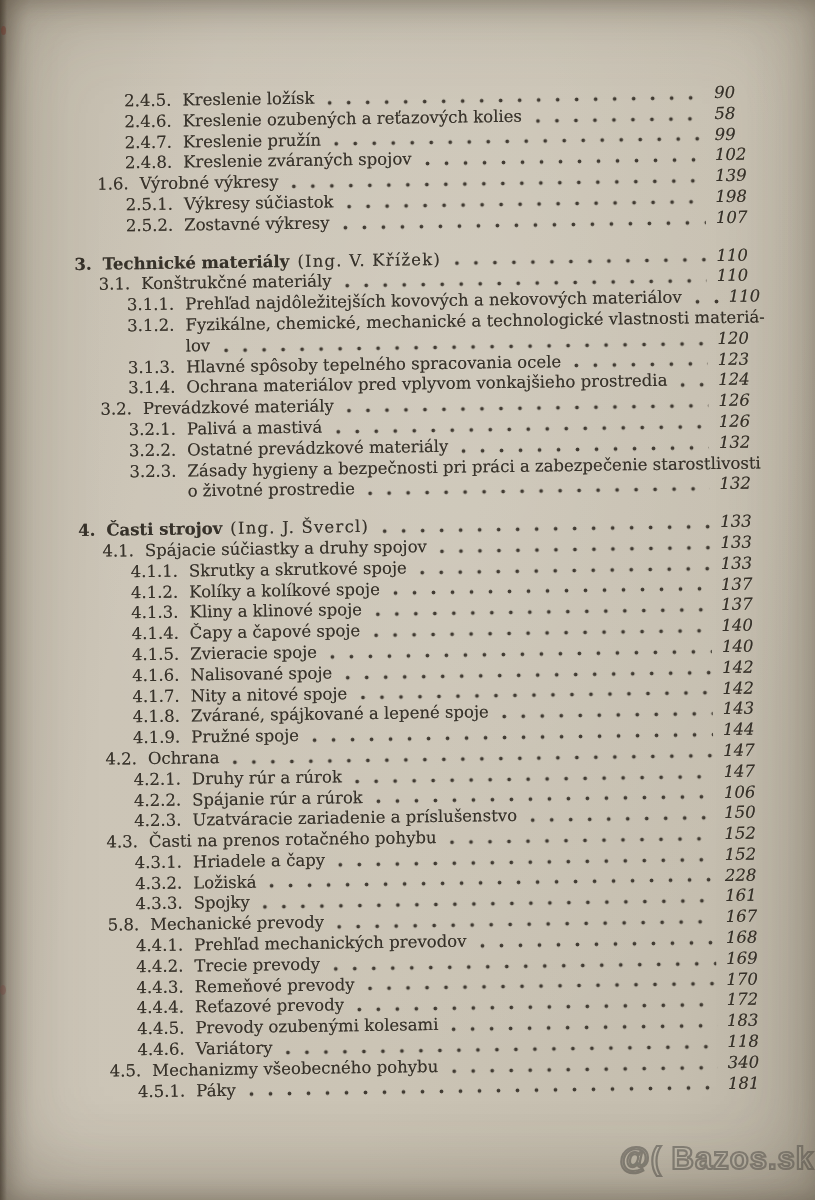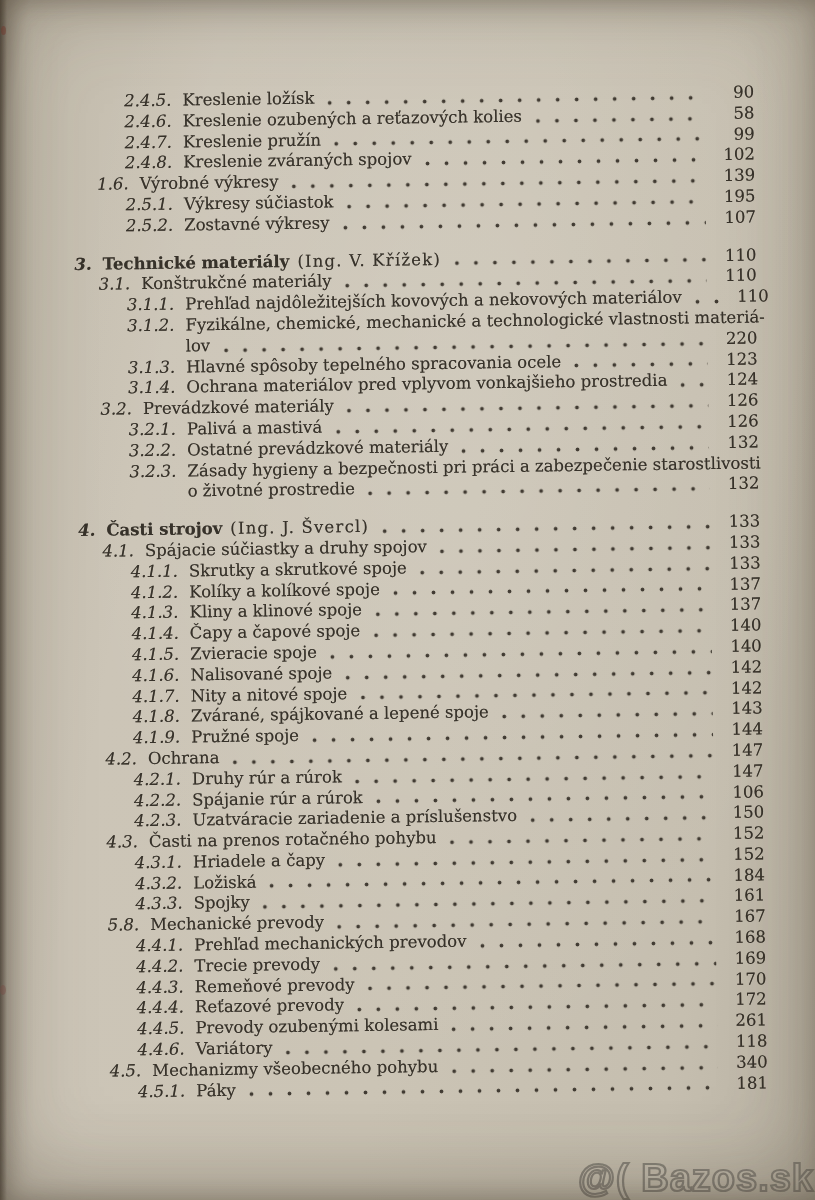--- a/index.html
+++ b/index.html
@@ -19,35 +19,35 @@
     position:absolute;left:72px;top:92px;width:682px;
     transform:rotate(-0.8deg);transform-origin:0 0;
     color:#37322a;font-size:16.5px;
     text-shadow:0 0 0.6px rgba(55,49,41,0.55);
   }
   .row{display:flex;align-items:baseline;height:20.8px;white-space:nowrap;}
   .lvl0{padding-left:0;}
   .lvl1{padding-left:24px;}
   .lvl2{padding-left:52px;}
   .cont2{padding-left:110px;}
-  .num{margin-right:11px;font-style:italic;}
+  .num{margin-right:11px;}
   .b{font-weight:bold;}
   .suffix{margin-left:8px;letter-spacing:1.2px;}
   .leader{
     flex:1;min-width:24px;align-self:flex-end;height:7px;
     margin:0 10px 3px 13px;
     background-image:radial-gradient(circle at 2.5px 3.5px, rgba(58,52,44,0.95) 1.5px, rgba(58,52,44,0) 2.3px);
     background-size:19px 7px;background-repeat:repeat-x;
   }
-  .page{width:40px;text-align:right;flex:none;}
+  .page{width:40px;text-align:left;flex:none;font-style:italic;}
   .gap{height:17px;}
   .watermark{
-    position:absolute;right:1px;bottom:0;
+    position:absolute;right:1px;bottom:23px;
     font-family:"Liberation Sans", sans-serif;
-    font-weight:bold;font-size:38px;letter-spacing:1px;
+    font-weight:bold;font-size:31px;letter-spacing:1px;
     color:rgba(200,196,186,0.20);
     -webkit-text-stroke:2.2px rgba(118,114,106,0.78);
     white-space:nowrap;
     text-shadow:none;
   }
   .edge-left{
     position:absolute;left:0;top:0;width:7px;height:100%;
     background:linear-gradient(to right, rgba(38,30,22,0.55), rgba(38,30,22,0));
     pointer-events:none;
   }
@@ -96,21 +96,21 @@
         <div class="row lvl1">
           <span class="num">1.6.</span>
           <span>Výrobné výkresy</span>
           <div class="leader"></div>
           <span class="page">139</span>
         </div>
         <div class="row lvl2">
           <span class="num">2.5.1.</span>
           <span>Výkresy súčiastok</span>
           <div class="leader"></div>
-          <span class="page">195</span>
+          <span class="page">198</span>
         </div>
         <div class="row lvl2">
           <span class="num">2.5.2.</span>
           <span>Zostavné výkresy</span>
           <div class="leader"></div>
           <span class="page">107</span>
         </div>
         <div class="gap"></div>
         <div class="row lvl0">
           <span class="num b">3.</span>
@@ -131,21 +131,21 @@
           <div class="leader"></div>
           <span class="page">110</span>
         </div>
         <div class="row lvl2">
           <span class="num">3.1.2.</span>
           <span>Fyzikálne, chemické, mechanické a technologické vlastnosti materiá-</span>
         </div>
         <div class="row cont2">
           <span>lov</span>
           <div class="leader"></div>
-          <span class="page">220</span>
+          <span class="page">120</span>
         </div>
         <div class="row lvl2">
           <span class="num">3.1.3.</span>
           <span>Hlavné spôsoby tepelného spracovania ocele</span>
           <div class="leader"></div>
           <span class="page">123</span>
         </div>
         <div class="row lvl2">
           <span class="num">3.1.4.</span>
           <span>Ochrana materiálov pred vplyvom vonkajšieho prostredia</span>
@@ -280,21 +280,21 @@
         <div class="row lvl2">
           <span class="num">4.3.1.</span>
           <span>Hriadele a čapy</span>
           <div class="leader"></div>
           <span class="page">152</span>
         </div>
         <div class="row lvl2">
           <span class="num">4.3.2.</span>
           <span>Ložiská</span>
           <div class="leader"></div>
-          <span class="page">184</span>
+          <span class="page">228</span>
         </div>
         <div class="row lvl2">
           <span class="num">4.3.3.</span>
           <span>Spojky</span>
           <div class="leader"></div>
           <span class="page">161</span>
         </div>
         <div class="row lvl1">
           <span class="num">5.8.</span>
           <span>Mechanické prevody</span>
@@ -322,21 +322,21 @@
         <div class="row lvl2">
           <span class="num">4.4.4.</span>
           <span>Reťazové prevody</span>
           <div class="leader"></div>
           <span class="page">172</span>
         </div>
         <div class="row lvl2">
           <span class="num">4.4.5.</span>
           <span>Prevody ozubenými kolesami</span>
           <div class="leader"></div>
-          <span class="page">261</span>
+          <span class="page">183</span>
         </div>
         <div class="row lvl2">
           <span class="num">4.4.6.</span>
           <span>Variátory</span>
           <div class="leader"></div>
           <span class="page">118</span>
         </div>
         <div class="row lvl1">
           <span class="num">4.5.</span>
           <span>Mechanizmy všeobecného pohybu</span>

